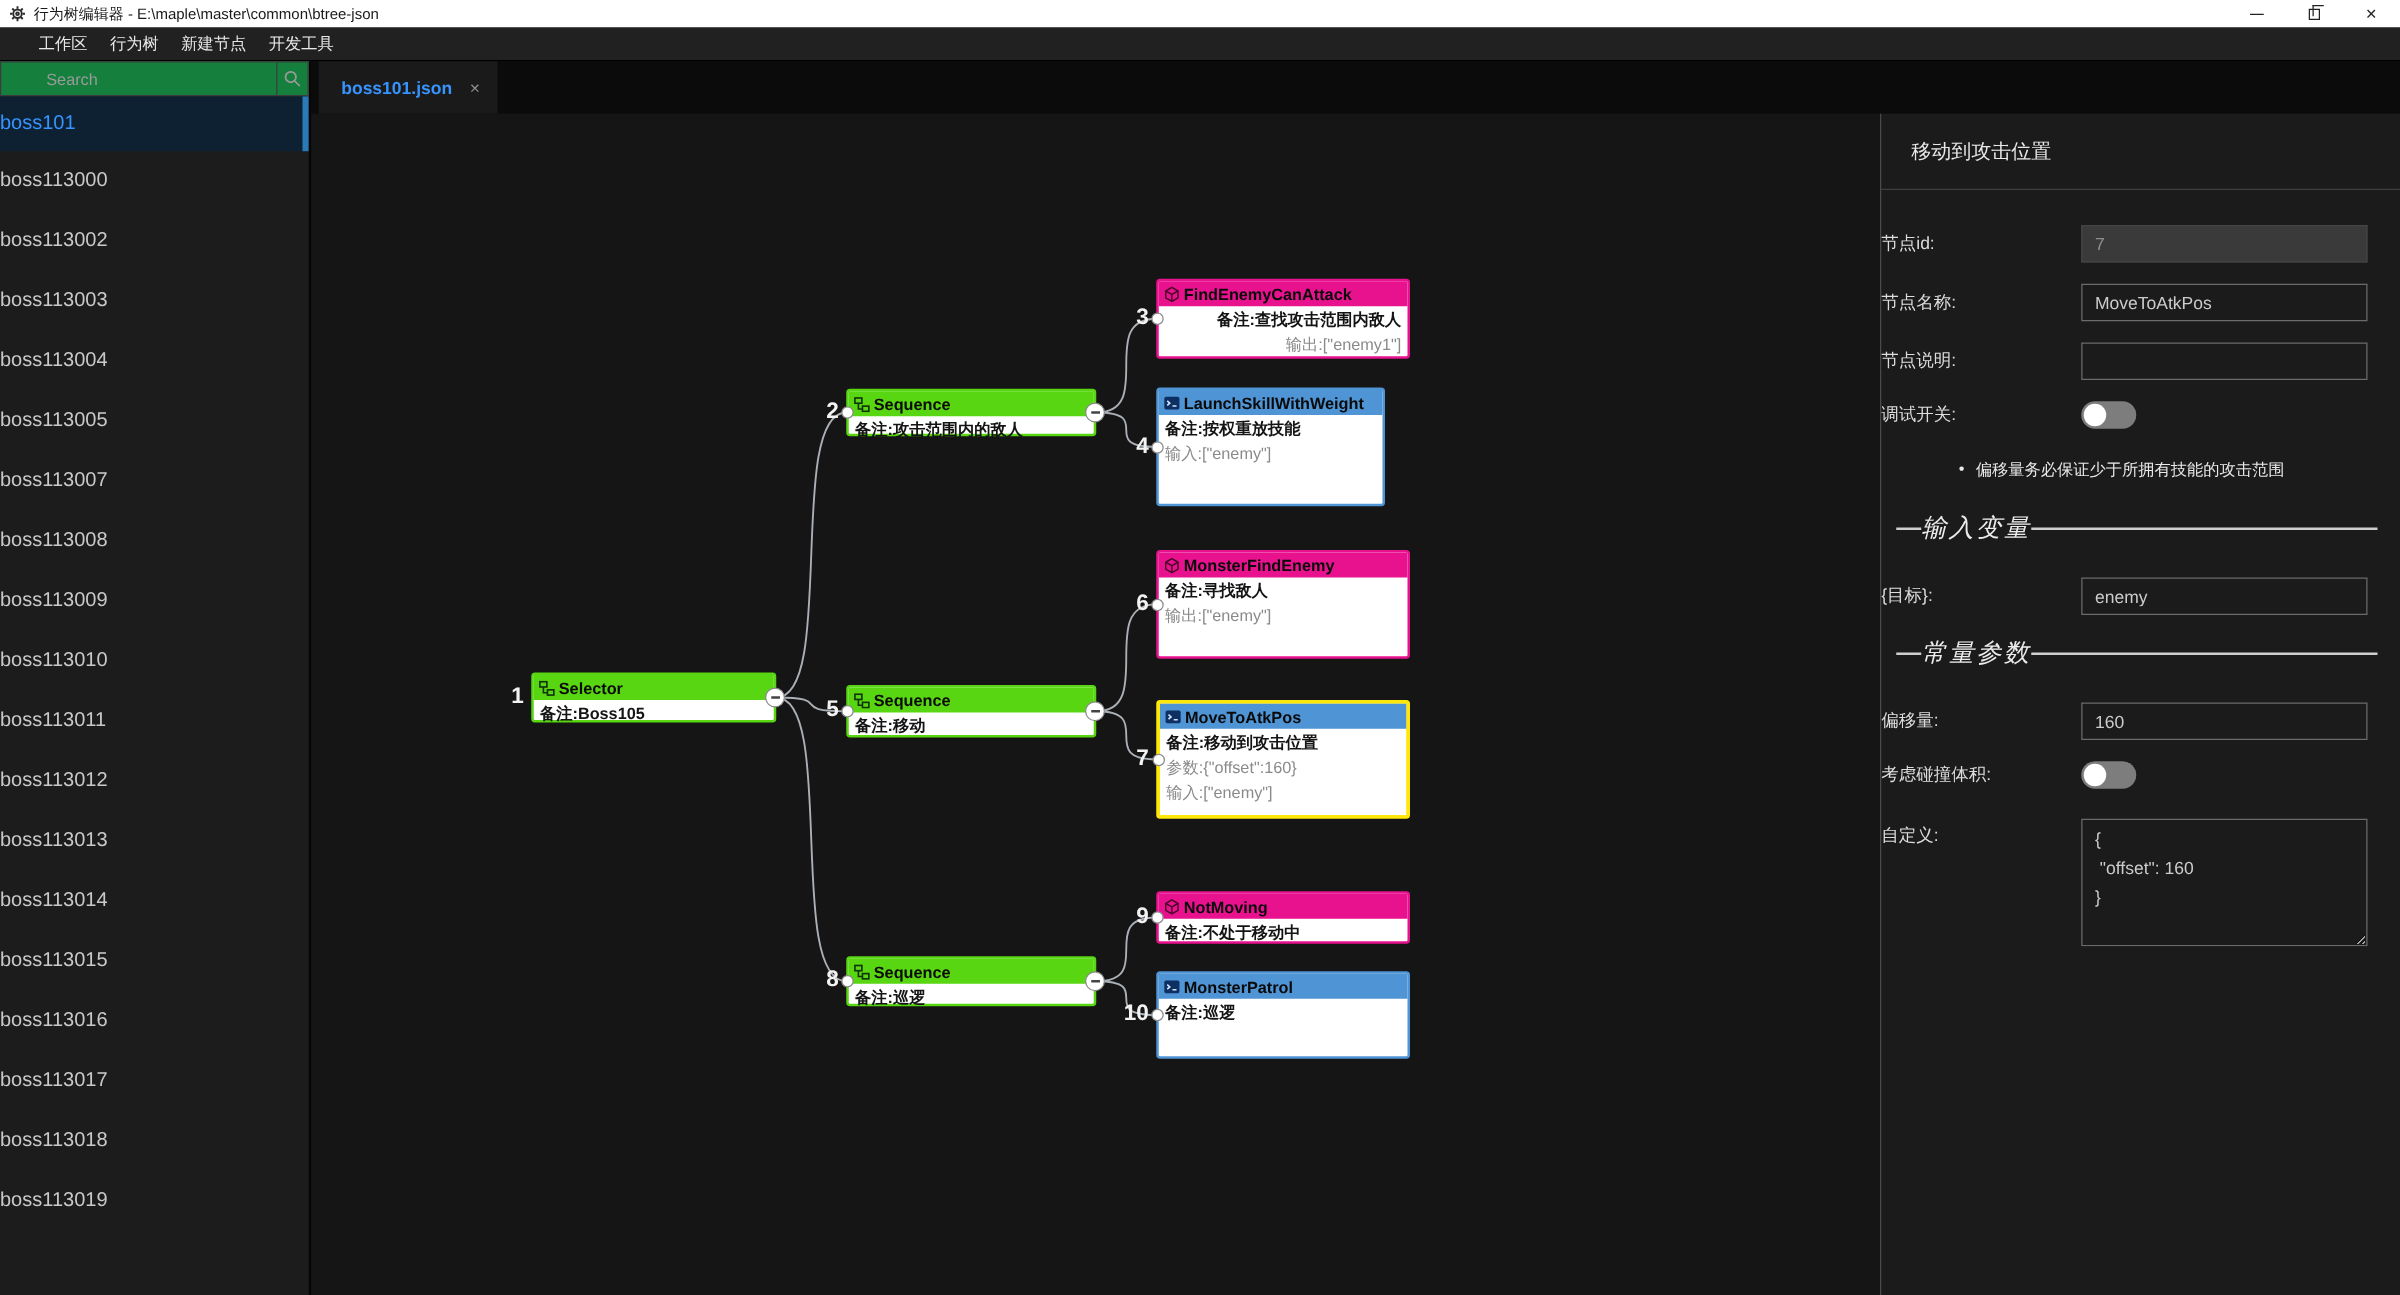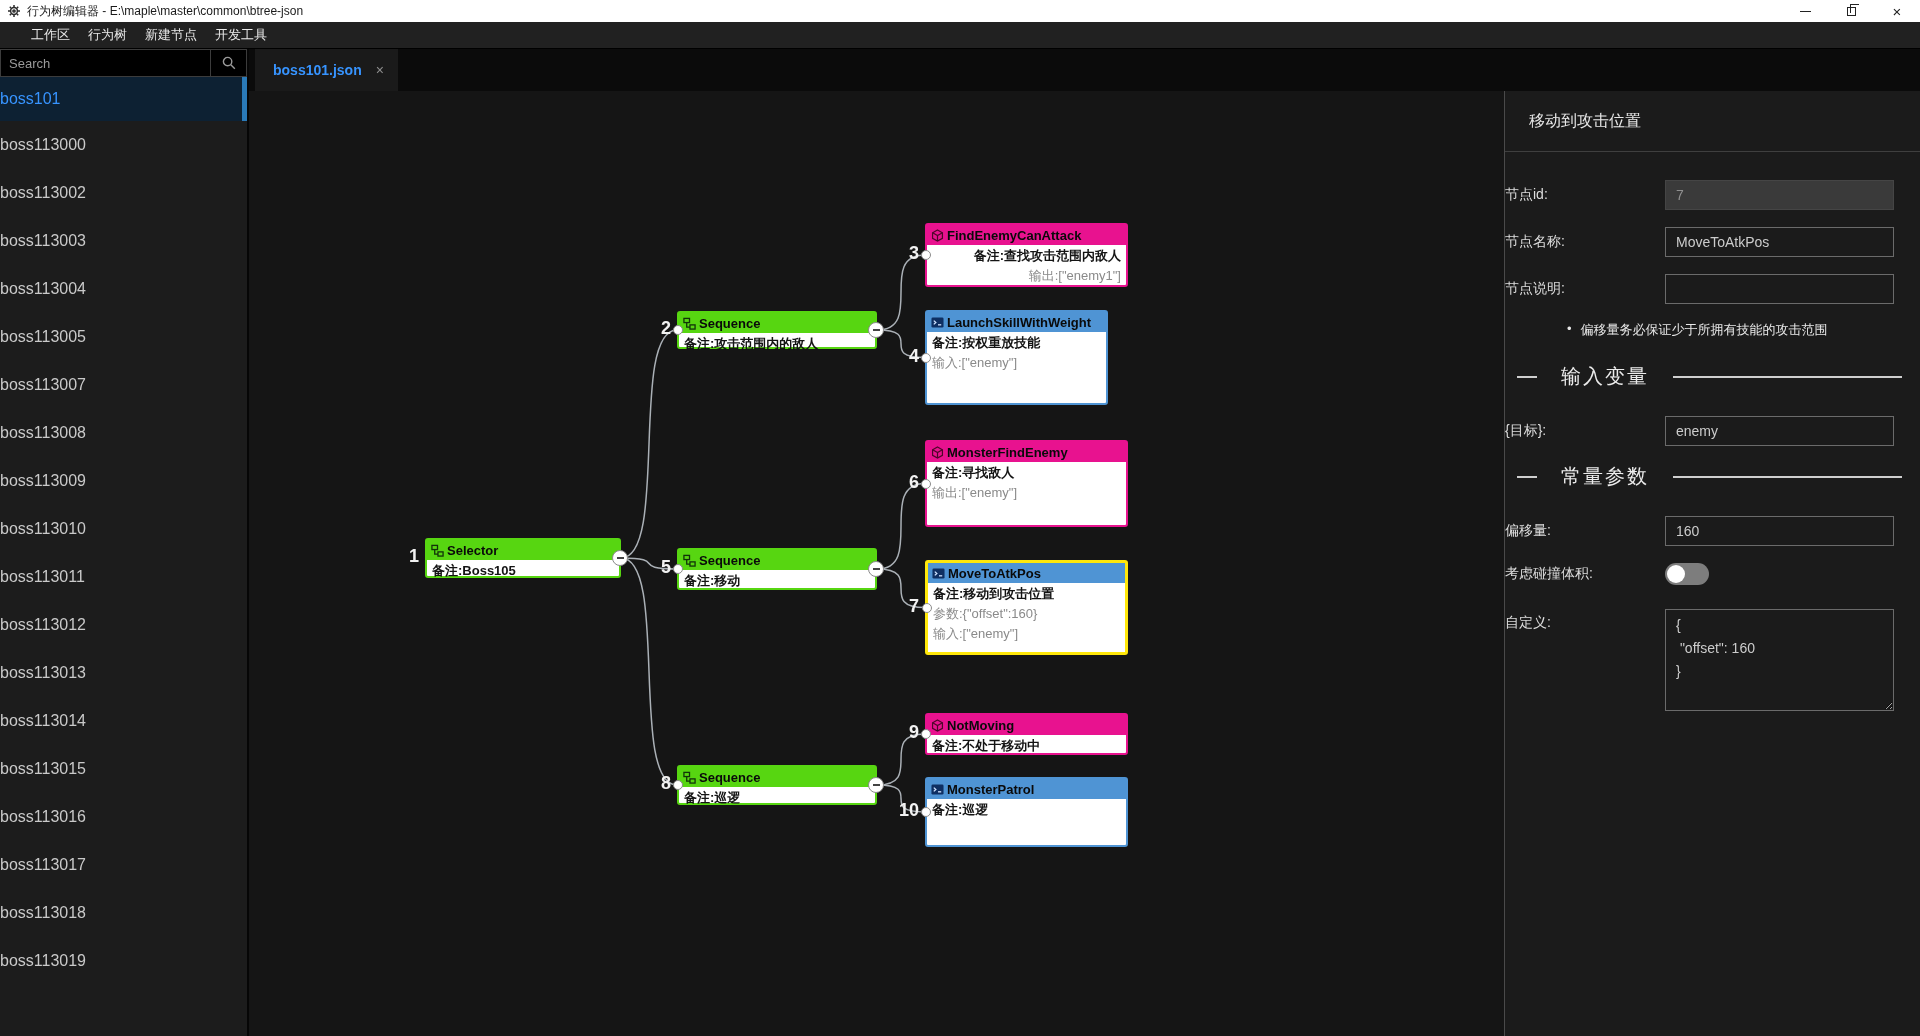--- a/index.html
+++ b/index.html
@@ -22,21 +22,21 @@
   
   .menubar { height:27px; background:#212121; display:flex; align-items:center; padding-left:22px;
              flex:none; border-bottom:1px solid #000; }
   .menu-item { color:#e8e8e8; font-size:13px; padding:3px 9px; cursor:default; }
 
   
   .main { flex:1; display:flex; min-height:0; }
 
   
   .sidebar { width:249px; background:#1c1c1c; border-right:2px solid #060606; display:flex; flex-direction:column; flex:none; }
-  .search-row { height:28px; margin:0; display:flex; border:1px solid #3c3c3c; background:#000000; flex:none; }
+  .search-row { height:28px; margin:0; display:flex; border:1px solid #3c3c3c; background:#15803d; flex:none;padding-left:28px; }
   .search-row input { flex:1; background:transparent; border:none; outline:none; color:#cfcfcf;
                       font-size:13px; padding:0 8px; font-family:inherit; }
   .search-row input::placeholder { color:#9a9a9a; }
   .search-btn { width:36px; border-left:1px solid #3c3c3c; display:flex; align-items:center; justify-content:center; }
   .side-list { flex:1; overflow:hidden; }
   .side-item { height:48px; display:flex; align-items:center; color:#c9c9c9;
                font-size:16px; position:relative; cursor:default; }
   .side-item.selected { background:#0d2133; color:#3794ff; height:44px; }
   .side-item.selected::after { content:""; position:absolute; right:0; top:0; bottom:0; width:5px; background:#2a7ab8; }
 
@@ -76,21 +76,21 @@
   .panel-body { padding-top:28px; overflow:hidden; }
   .p-row { display:flex; align-items:center; margin:0 26px 17px 0; }
   .p-label { width:160px; flex:none; text-align:left; color:#dddddd; font-size:14px; padding-right:12px; white-space:nowrap; }
   .p-input { flex:1; height:30px; min-width:0; background:transparent; border:1px solid #6b6b6b; color:#cccccc;
              font-size:14px; padding:0 10px; font-family:inherit; outline:none; }
   .p-input:disabled { background:#3a3a3a; border-color:#454545; color:#909090; }
   .p-toggle { width:44px; height:22px; border-radius:11px; background:#7d7d7d; position:relative; flex:none; }
   .p-toggle .knob { position:absolute; left:2px; top:2px; width:18px; height:18px; border-radius:50%; background:#ffffff; }
   .p-row.toggle-row { margin-bottom:24px; }
   .p-bullet { display:flex; gap:9px; margin:6px 20px 24px 62px; color:#e8e8e8; font-size:13px; }
-  .p-section { display:flex; align-items:center; gap:24px; margin:0 18px 26px 12px; }
+  .p-section { display:flex; align-items:center; gap:0; margin:0 18px 26px 12px;font-style:italic; }
   .p-section .dash { width:20px; height:2px; background:#cfcfcf; flex:none; }
   .p-section .txt { font-size:20px; color:#ececec; letter-spacing:2px; white-space:nowrap; }
   .p-section .line { flex:1; height:2px; background:#cfcfcf; }
   .p-row.area-row { align-items:flex-start; margin-bottom:0; }
   .p-row.area-row .p-label { margin-top:5px; }
   .p-area { flex:1; min-width:0; height:102px; background:transparent; border:1px solid #6b6b6b; color:#cccccc;
             font-size:14px; line-height:1.65; padding:4px 10px; font-family:inherit; outline:none; resize:both; }
 </style>
 </head>
 <body>
@@ -428,20 +428,26 @@
                 <input class="p-input" type="text" disabled="" value="7" style="">
               </div>
               <div class="p-row">
                 <span class="p-label">节点名称:</span>
                 <input class="p-input" type="text" value="MoveToAtkPos" style="">
               </div>
               <div class="p-row">
                 <span class="p-label">节点说明:</span>
                 <input class="p-input" type="text" style="">
               </div>
+              <div class="p-row toggle-row">
+                <span class="p-label">调试开关:</span>
+                <div class="p-toggle">
+                  <div class="knob"></div>
+                </div>
+              </div>
               <div class="p-bullet">
                 <span>•</span>
                 <span>偏移量务必保证少于所拥有技能的攻击范围</span>
               </div>
               <div class="p-section">
                 <span class="dash"></span>
                 <span class="txt">输入变量</span>
                 <span class="line"></span>
               </div>
               <div class="p-row">

